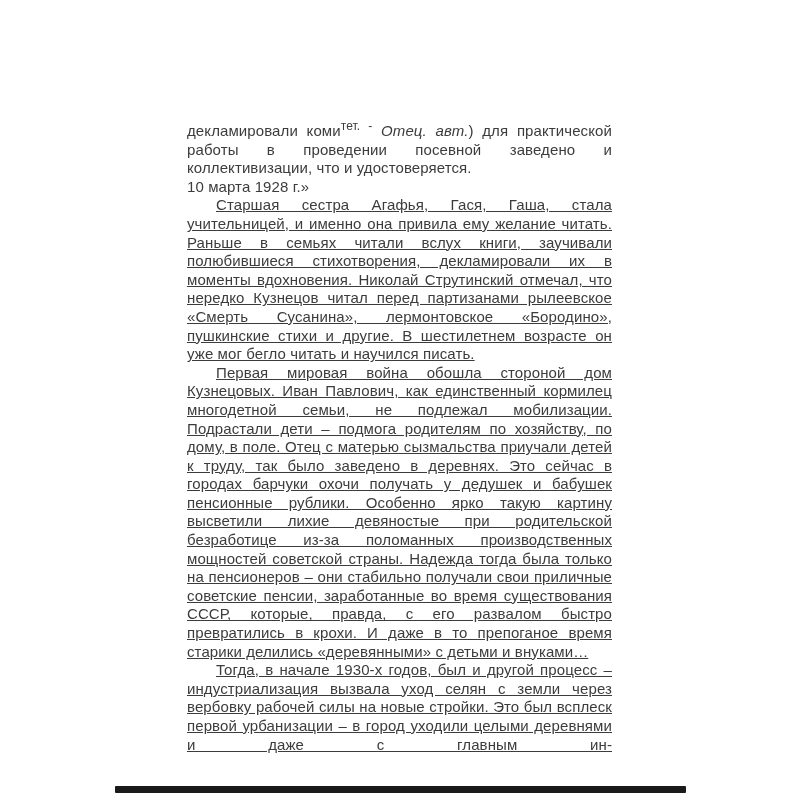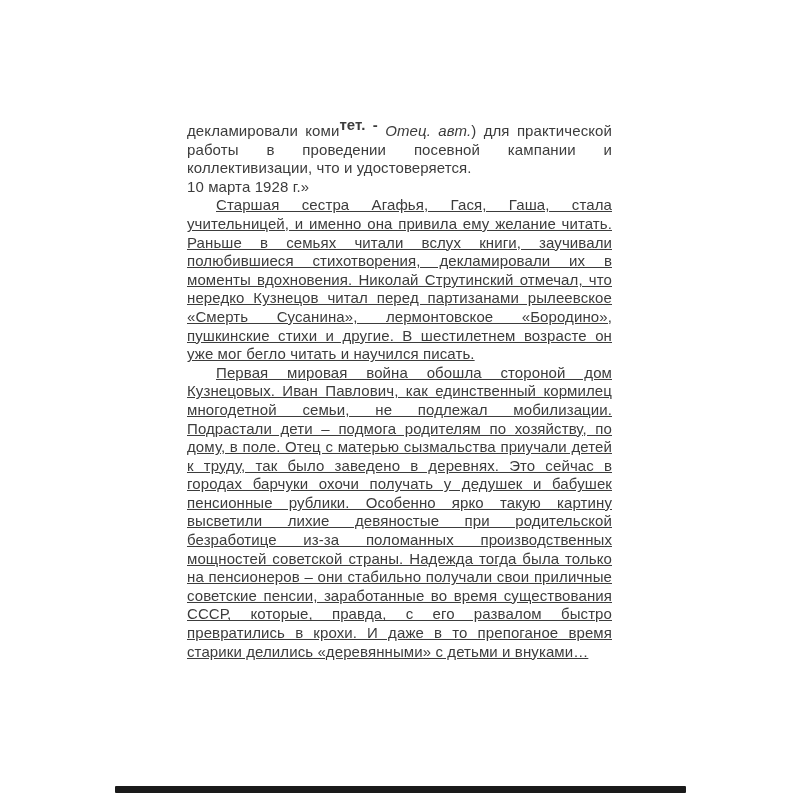--- a/index.html
+++ b/index.html
@@ -35,24 +35,23 @@
     padding: 0;
   }
   .para.indent {
     text-indent: 29px;
     text-decoration: underline;
   }
   .para.continues {
     text-align-last: justify;
   }
   .note-sup {
-    font-size: 15px;
+    font-size: 12px;
     vertical-align: super;
     line-height: 0;
-    font-weight: bold;
   }
   .note-italic {
     font-style: italic;
   }
   .bottom-edge {
     position: absolute;
     left: 115px;
     top: 786px;
     width: 571px;
     height: 7px;
@@ -60,26 +59,27 @@
     border-radius: 1px;
   }
 </style>
 </head>
 <body>
 
 <div class="book-page">
 
   <div class="text-block">
 
-    <p class="para"><span>декламировали коми</span><span class="note-sup">тет. -</span> <span class="note-italic">Отец. авт.</span><span>) для практической работы в проведении посевной кампании и коллективизации, что и удостоверяется.</span></p>
+    <p class="para"><span>декламировали коми</span><span class="note-sup">тет. -</span> <span class="note-italic">Отец. авт.</span><span>) для практической работы в проведении посевной заведено и коллективизации, что и удостоверяется.</span></p>
 
     <p class="para">10 марта 1928 г.»</p>
 
     <p class="para indent">Старшая сестра Агафья, Гася, Гаша, стала учительницей, и именно она привила ему желание читать. Раньше в семьях читали вслух книги, заучивали полюбившиеся стихотворения, декламировали их в моменты вдохновения. Николай Струтинский отмечал, что нередко Кузнецов читал перед партизанами рылеевское «Смерть Сусанина», лермонтовское «Бородино», пушкинские стихи и другие. В шестилетнем возрасте он уже мог бегло читать и научился писать.</p>
 
     <p class="para indent">Первая мировая война обошла стороной дом Кузнецовых. Иван Павлович, как единственный кормилец многодетной семьи, не подлежал мобилизации. Подрастали дети – подмога родителям по хозяйству, по дому, в поле. Отец с матерью сызмальства приучали детей к труду, так было заведено в деревнях. Это сейчас в городах барчуки охочи получать у дедушек и бабушек пенсионные рублики. Особенно ярко такую картину высветили лихие девяностые при родительской безработице из-за поломанных производственных мощностей советской страны. Надежда тогда была только на пенсионеров – они стабильно получали свои приличные советские пенсии, заработанные во время существования СССР, которые, правда, с его развалом быстро превратились в крохи. И даже в то препоганое время старики делились «деревянными» с детьми и внуками…</p>
 
+    <p class="para indent continues">Тогда, в начале 1930-х годов, был и другой процесс – индустриализация вызвала уход селян с земли через вербовку рабочей силы на новые стройки. Это был всплеск первой урбанизации – в город уходили целыми деревнями и даже с главным ин-</p>
 
   </div>
 
   <div class="bottom-edge"></div>
 
 </div>
 
 </body></html>

